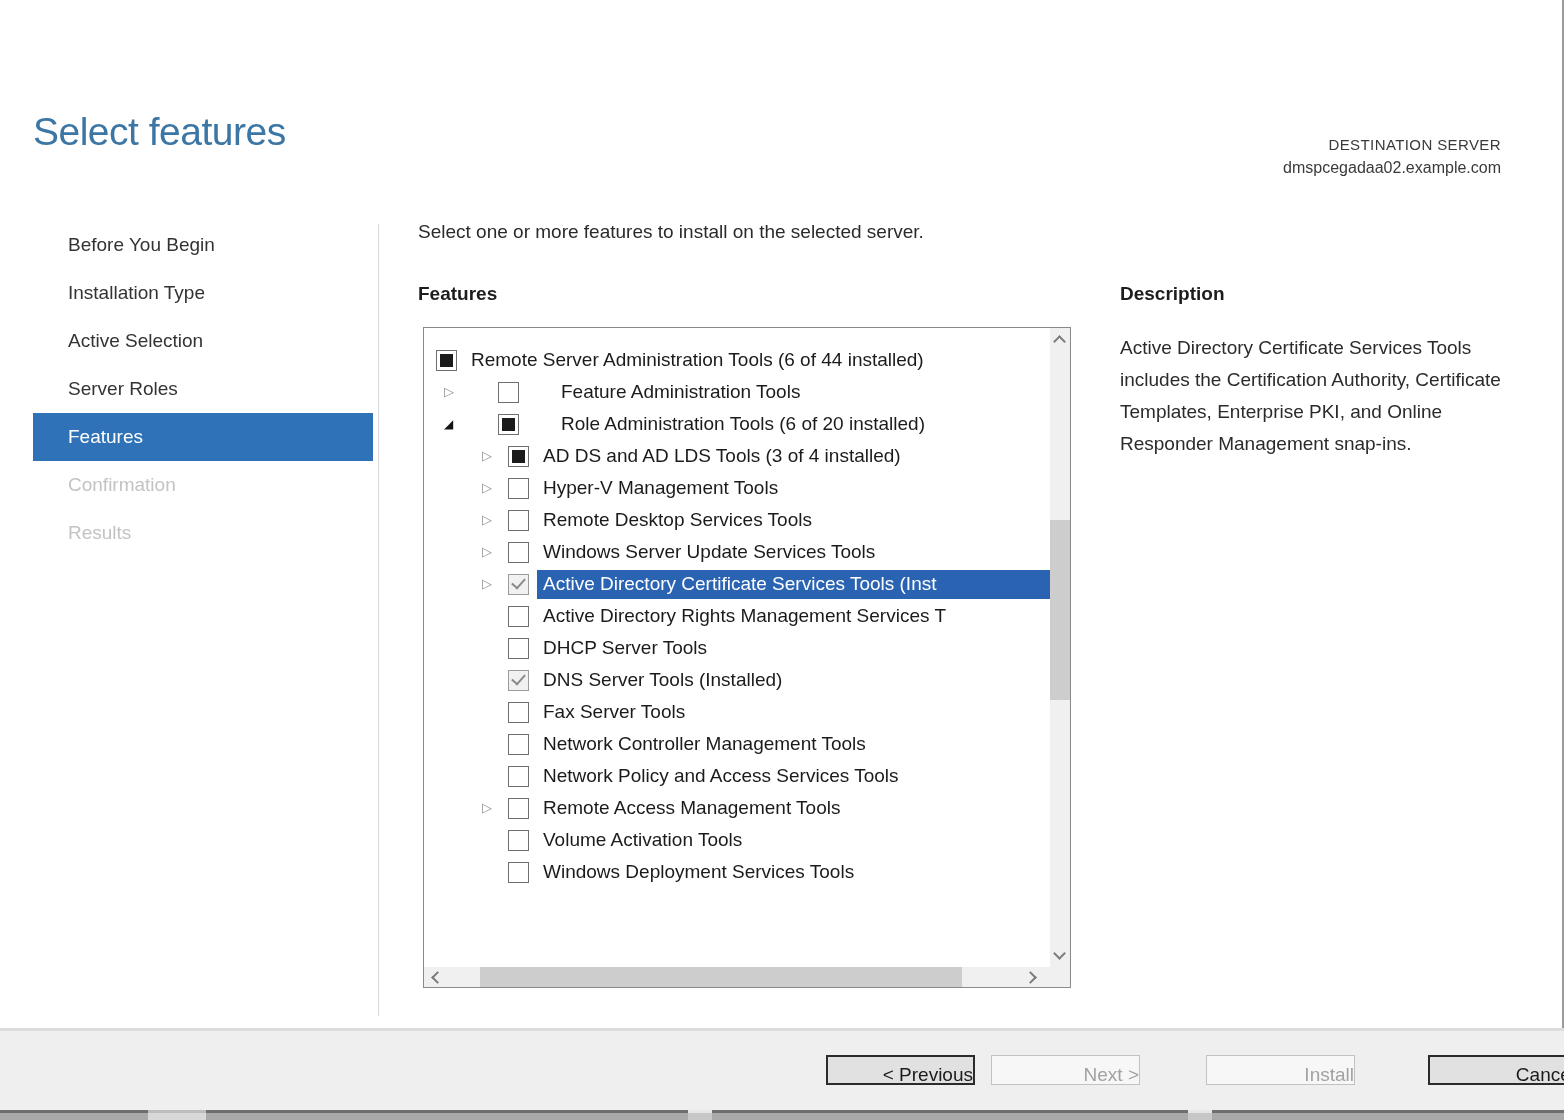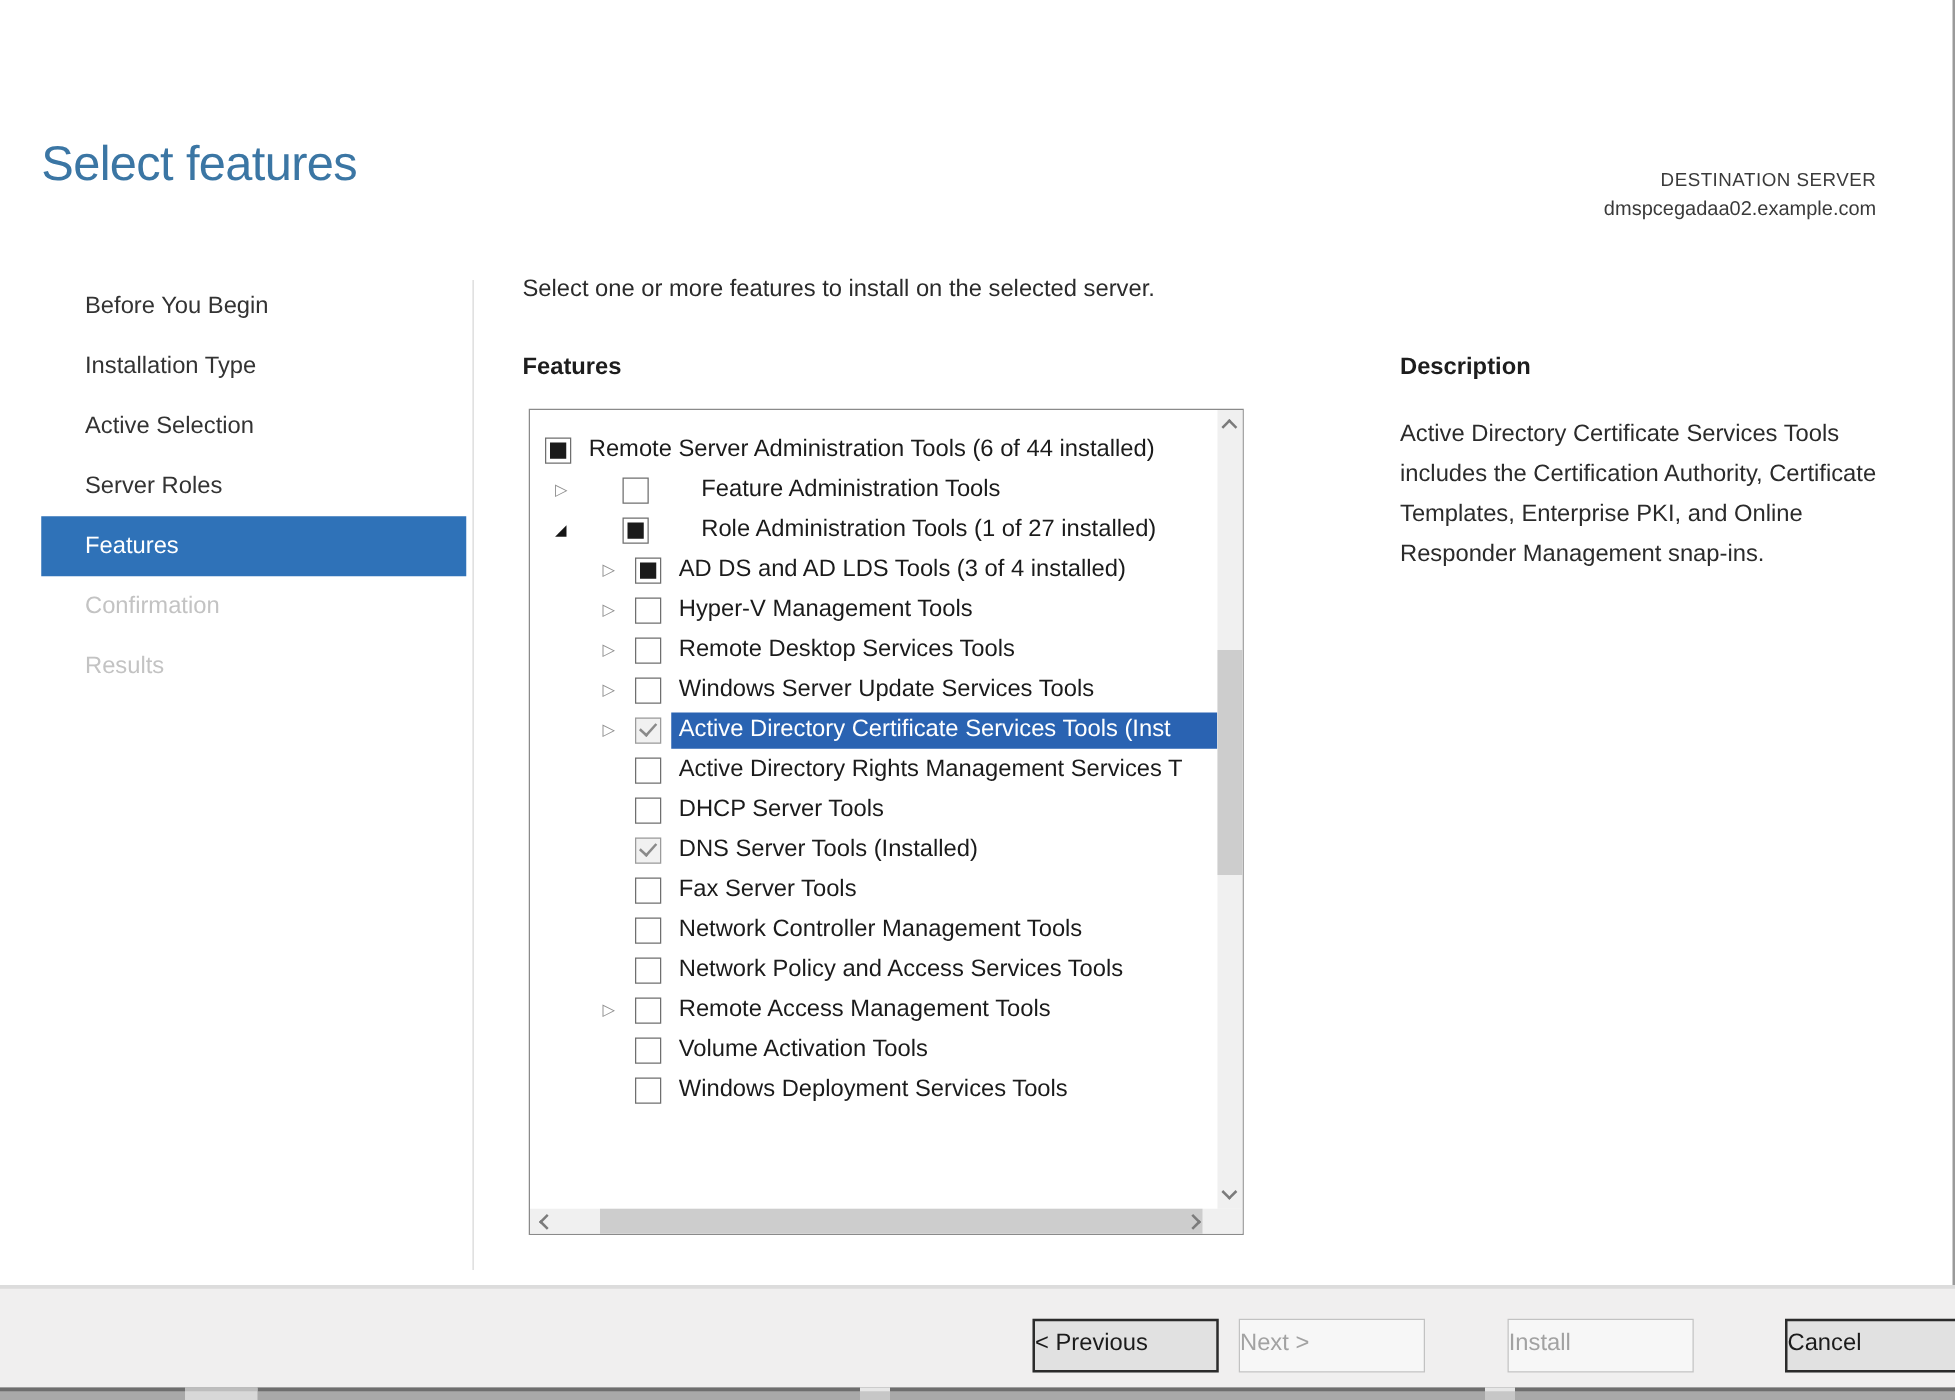--- a/index.html
+++ b/index.html
@@ -32,21 +32,21 @@
   .sidebar { position:absolute; left:33px; top:221px; width:340px; }
   .side-item { height:48px; line-height:48px; padding-left:35px; font-size:19px; color:#333333; white-space:nowrap; }
   .side-item.selected { background:#2f72b8; color:#ffffff; }
   .side-item.disabled { color:#c3c3c3; }
   .side-divider { position:absolute; left:378px; top:224px; width:1px; height:792px; background:#d8d8d8; }
 
   
   .intro { position:absolute; left:418px; top:221px; font-size:19px; color:#2b2b2b; }
   .features-label { position:absolute; left:418px; top:283px; font-size:19px; font-weight:bold; color:#1d1d1d; }
 
-  .tree { position:absolute; left:423px; top:327px; width:572px; height:661px; border:1px solid #8a8a8a; background:#fff; }
+  .tree { position:absolute; left:423px; top:327px; width:648px; height:661px; border:1px solid #8a8a8a; background:#fff; }
   .tree-rows { position:absolute; left:0; top:0; right:20px; bottom:20px; overflow:hidden; padding-top:16px; }
   .trow { height:32px; display:flex; align-items:center; white-space:nowrap; font-size:19px; color:#1b1b1b; }
   .trow.lvl0 { padding-left:12px; }
   .trow.lvl1 { padding-left:20px;gap:28px; }
   .trow.lvl2 { padding-left:58px; }
   .exp { width:26px; flex:none; font-size:13px; line-height:20px; color:#8f8f8f; }
   .exp.expanded::before { content:"\25E2"; color:#141414; font-size:12px; }
   .exp.collapsed::before { content:"\25B7"; }
   .cb { width:21px; height:21px; flex:none; border:1px solid #6f6f6f; background:#fff; margin-right:8px; position:relative; }
   .cb.indeterminate::after { content:""; position:absolute; left:3px; top:3px; right:3px; bottom:3px; background:#1b1b1b; }
@@ -66,21 +66,21 @@
   .hthumb { position:absolute; top:0; bottom:0; left:56px; width:482px; background:#cdcdcd; }
   .hchev-left { left:9px; top:6px; transform:rotate(-45deg); }
   .hchev-right { right:35px; top:6px; transform:rotate(135deg); }
 
   
   .desc-heading { position:absolute; left:1120px; top:283px; font-size:19px; font-weight:bold; color:#1d1d1d; }
   .desc-text { position:absolute; left:1120px; top:332px; width:398px; font-size:19px; line-height:32px; color:#2b2b2b; }
 
   
   .footer { position:absolute; left:0; top:1028px; width:100%; height:82px; background:#f0efef; border-top:3px solid #dcdcdc; }
-  .btn { position:absolute; top:1055px; width:149px; height:43px; font-size:19px; text-align:left; line-height:35px; }
+  .btn { position:absolute; top:1055px; width:149px; height:30px; font-size:19px; text-align:right; line-height:35px; }
   .btn.enabled { background:#e1e1e1; border:2px solid #2b2b2b; color:#1b1b1b; }
   .btn.disabled { background:#f7f7f7; border:1px solid #c2c2c2; color:#a2a2a2; line-height:37px; }
   .btn-previous { left:826px; }
   .btn-next { left:991px; }
   .btn-install { left:1206px; }
   .btn-cancel { left:1428px; }
 
   
   .taskbar { position:absolute; left:0; top:1110px; width:100%; height:10px; background:#a9a9a9; border-top:3px solid #6e6e6e; }
   .tb-seg { position:absolute; top:-3px; bottom:0; }
@@ -125,21 +125,21 @@
 
       <div class="trow lvl1">
         <span class="exp collapsed"></span>
         <span class="cb unchecked"></span>
         <span class="tlabel">Feature Administration Tools</span>
       </div>
 
       <div class="trow lvl1">
         <span class="exp expanded"></span>
         <span class="cb indeterminate"></span>
-        <span class="tlabel">Role Administration Tools (1 of 27 installed)</span>
+        <span class="tlabel">Role Administration Tools (6 of 20 installed)</span>
       </div>
 
       <div class="trow lvl2">
         <span class="exp collapsed"></span>
         <span class="cb indeterminate"></span>
         <span class="tlabel">AD DS and AD LDS Tools (3 of 4 installed)</span>
       </div>
 
       <div class="trow lvl2">
         <span class="exp collapsed"></span>

